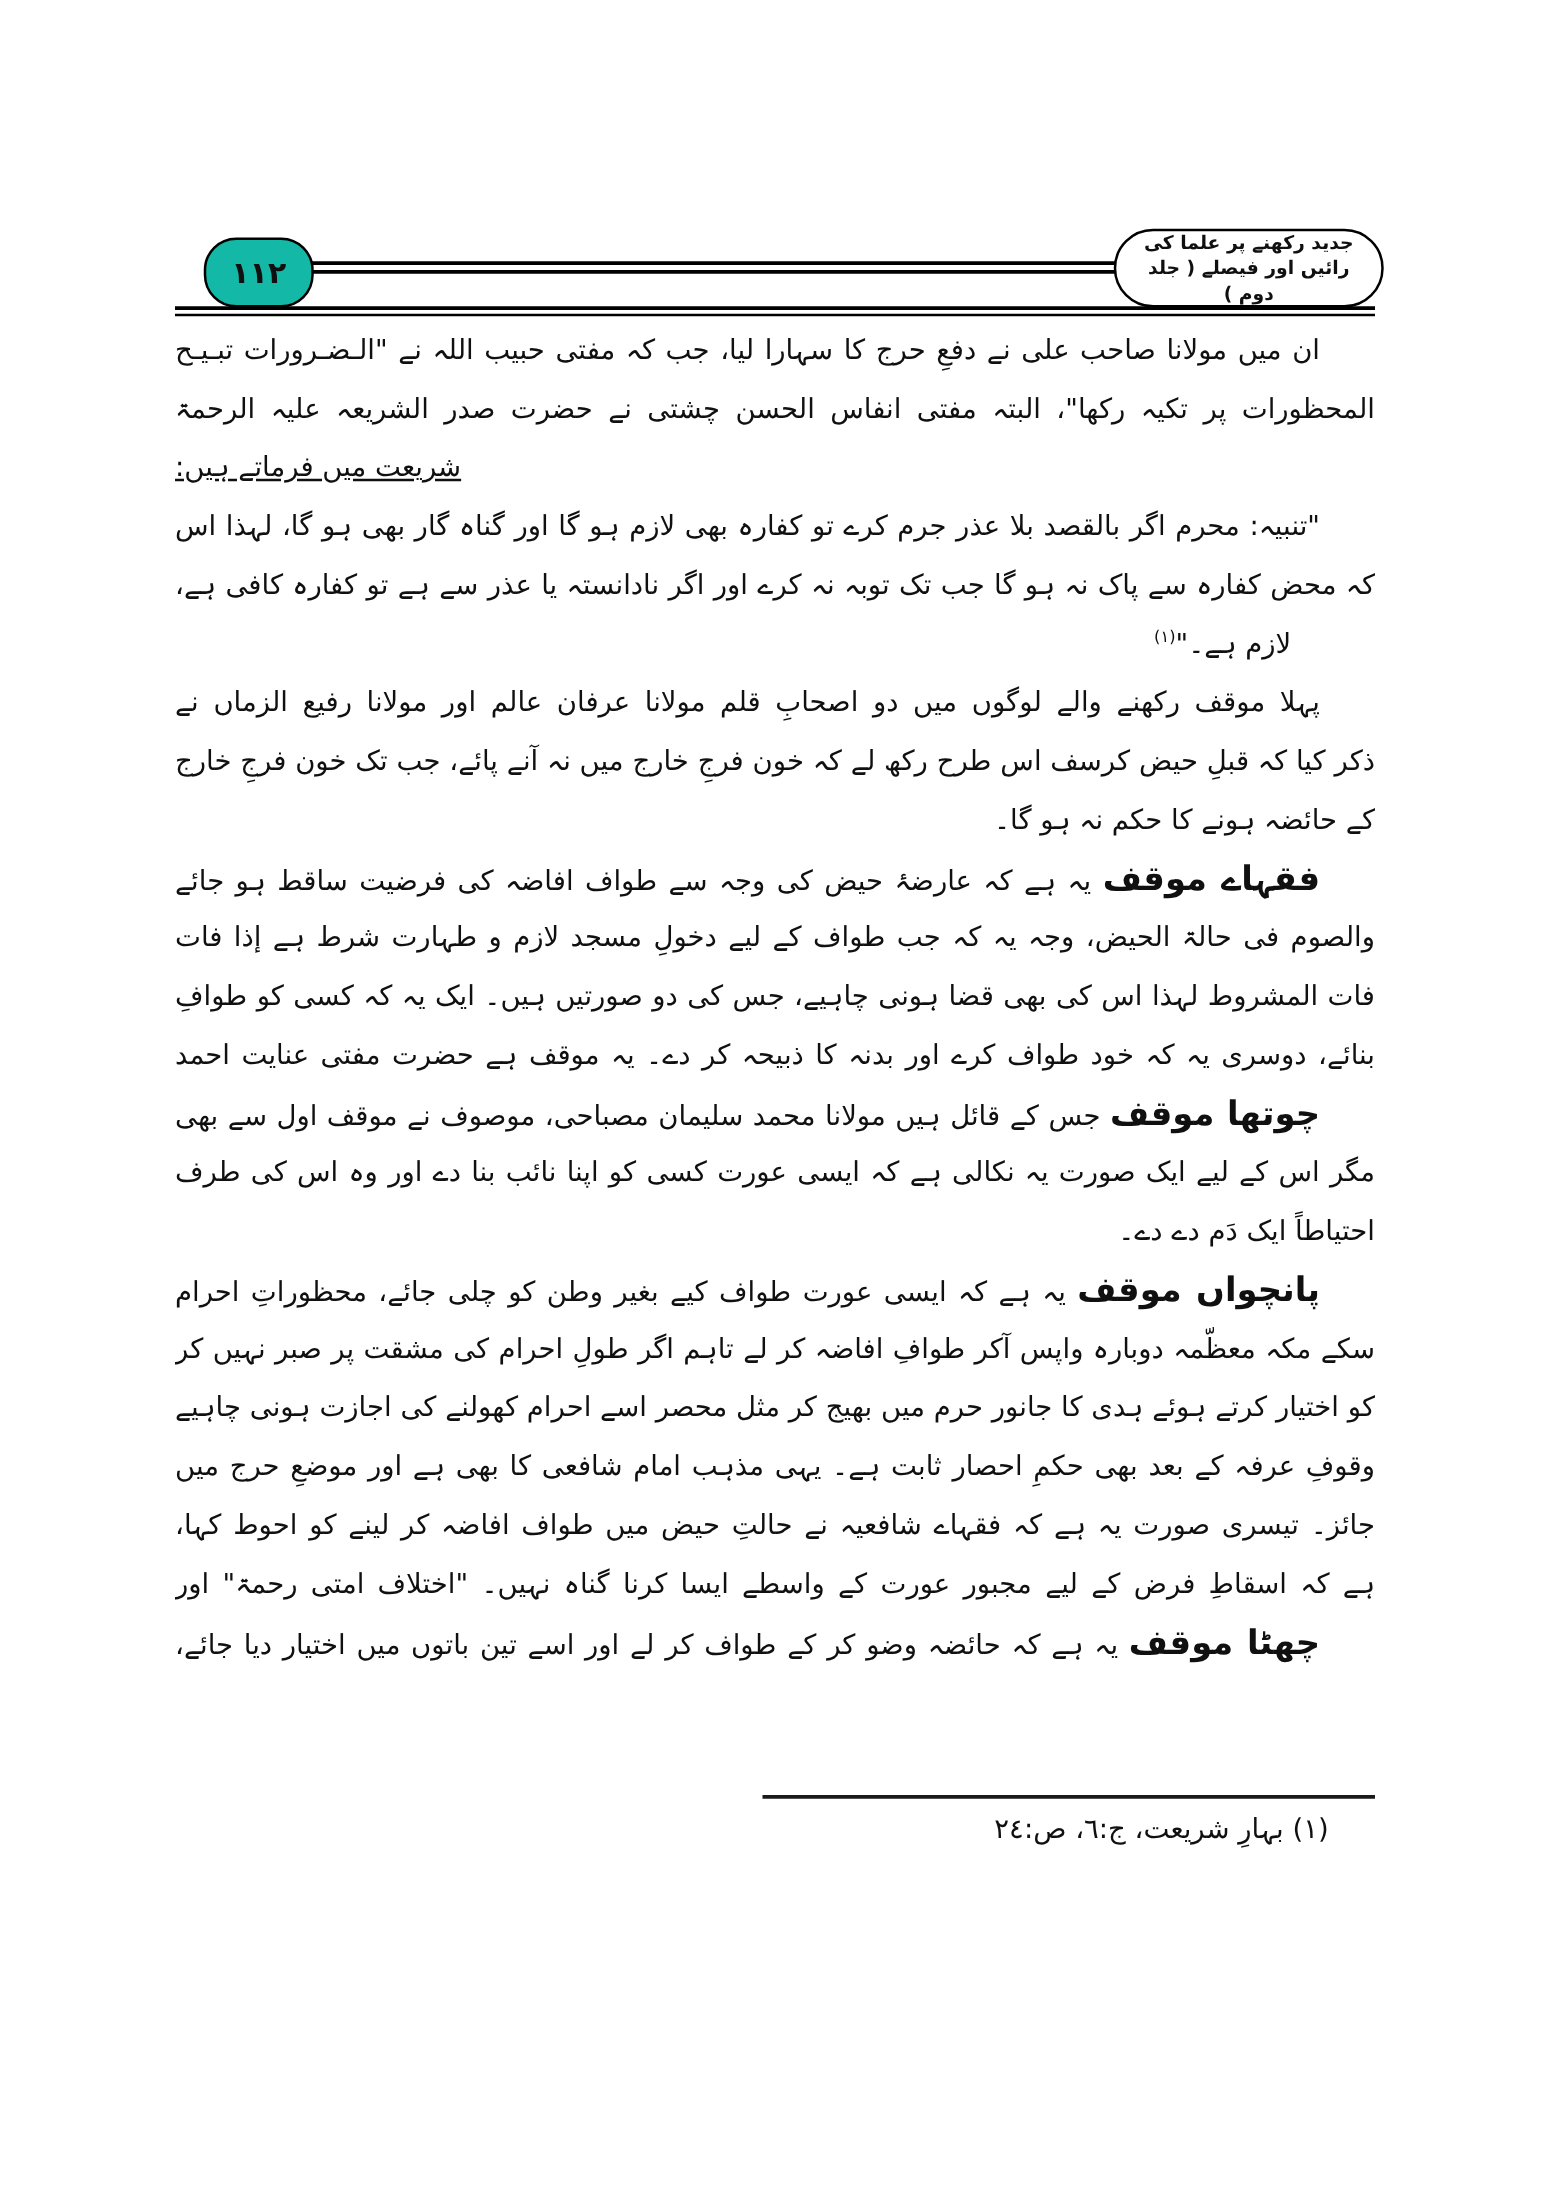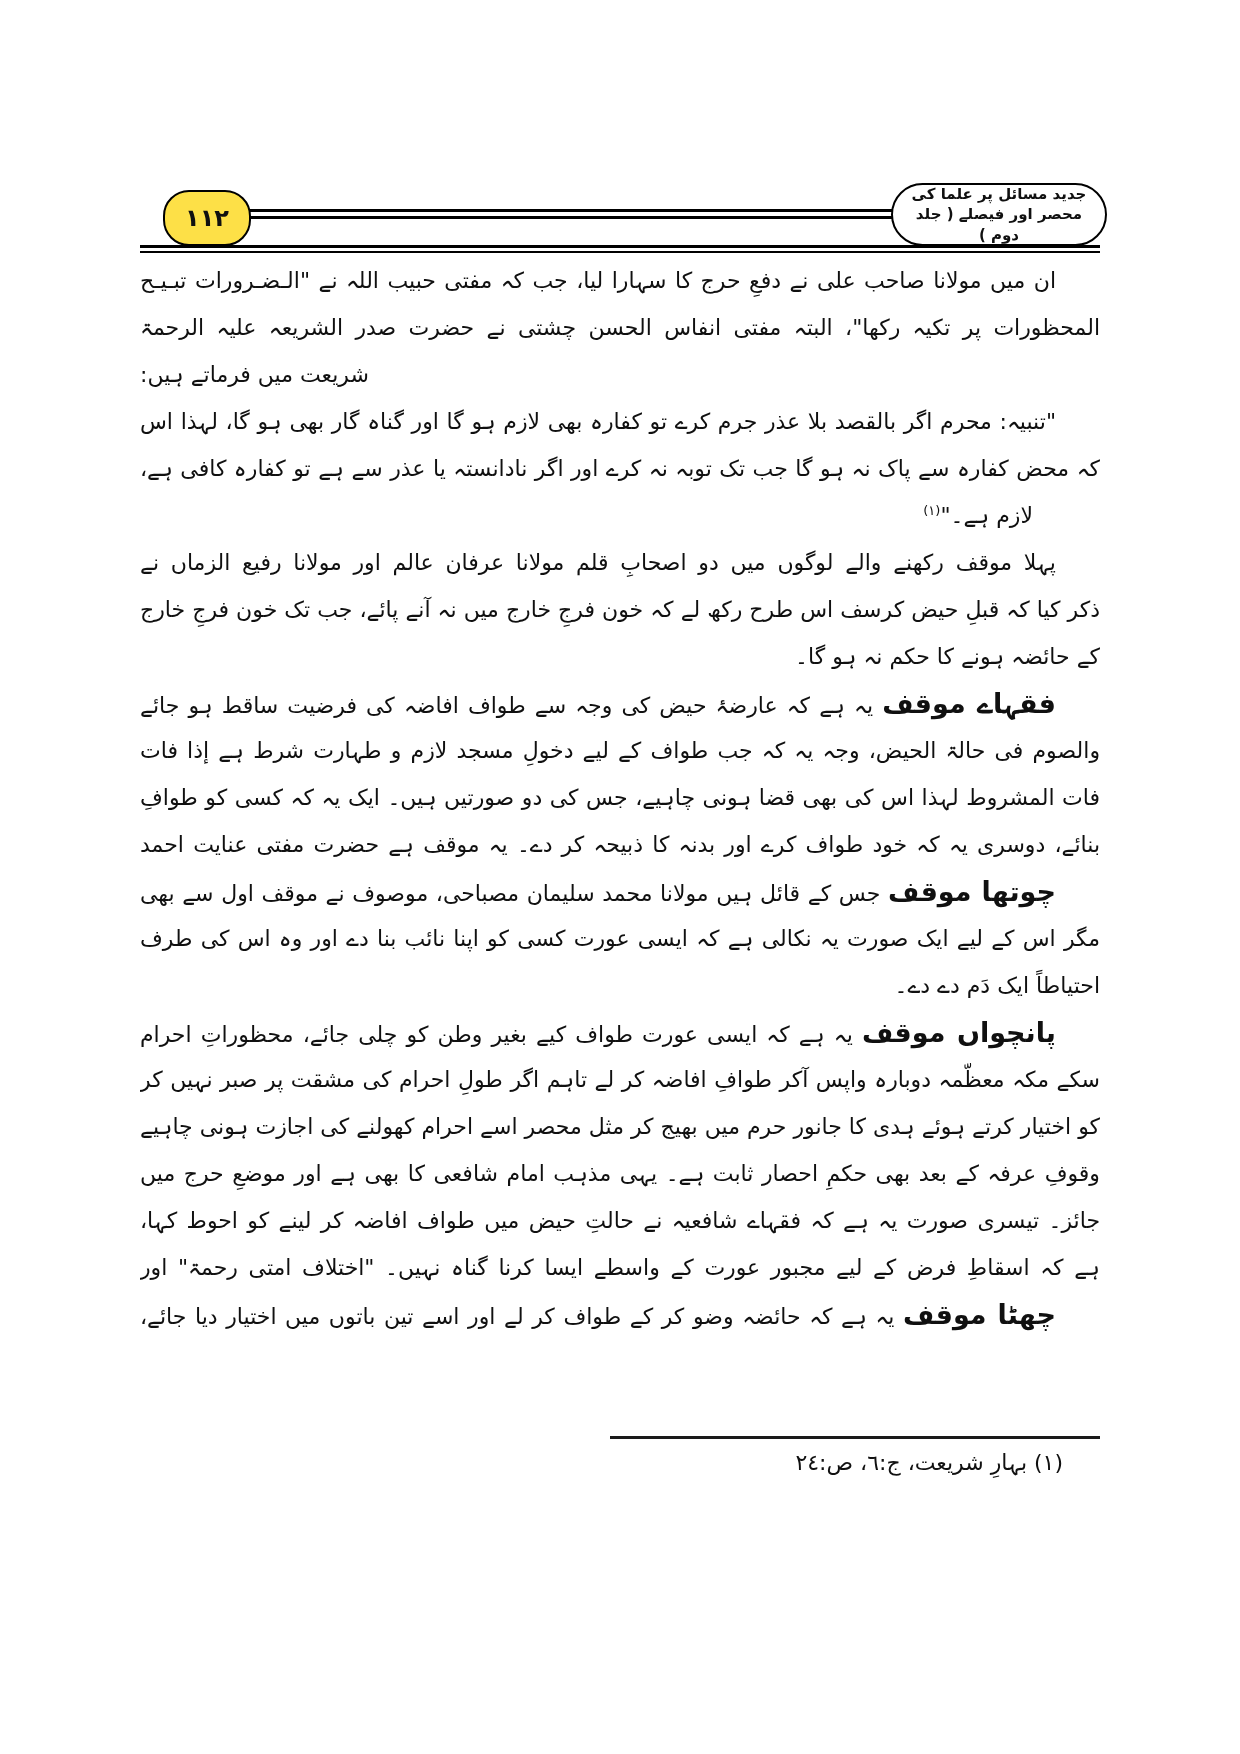--- a/index.html
+++ b/index.html
@@ -3,21 +3,21 @@
 <meta charset="utf-8">
 <style>
   html,body{margin:0;padding:0;background:#e8e8e8;}
   .page{
     position:relative;width:1240px;height:1754px;background:#ffffff;
     font-family:"DejaVu Sans",sans-serif;color:#101010;margin:0 auto;overflow:hidden;
   }
   
   .pn-box{
     position:absolute;left:163px;top:190px;width:84px;height:52px;
-    border:2.5px solid #000;border-radius:26px;background:#fde047;
+    border:2.5px solid #000;border-radius:26px;background:#14b8a6;
     display:flex;align-items:center;justify-content:center;
     font-size:24px;font-weight:bold;z-index:3;
   }
   .title-box{
     position:absolute;left:891px;top:183px;width:216px;height:63px;
     border:2.5px solid #000;border-radius:32px;background:#fff;
     display:flex;align-items:center;justify-content:center;text-align:center;
     direction:rtl;font-size:15px;font-weight:bold;line-height:1.35;
     padding:0 10px;box-sizing:border-box;z-index:3;
   }
@@ -27,21 +27,21 @@
   .hrule{position:absolute;left:140px;top:245px;width:960px;z-index:2;}
   .hrule .ra{height:3px;background:#000;}
   .hrule .rb{height:2px;background:#000;margin-top:3px;}
   
   #lines{position:absolute;left:140px;top:257px;width:960px;direction:rtl;}
   .line{
     height:47px;line-height:47px;font-size:22px;overflow:hidden;
   }
   .j{text-align:justify;text-align-last:justify;}
   .c{}
-  .l{text-align:left;text-align-last:left;}
+  .l{text-align:left;text-align-last:left;text-decoration:underline;}
   .r67{text-align:right;padding-left:0;padding-right:67px;}
   .ind{padding-right:44px;}
   .lead{font-weight:bold;font-size:27px;}
   .line sup{font-size:13px;line-height:0;}
   
   .fnsep{position:absolute;left:610px;top:1436px;width:490px;height:3px;background:#1a1a1a;}
   .fntext{position:absolute;right:177px;top:1450px;direction:rtl;font-size:22px;}
 </style>
 </head>
 <body>
@@ -51,21 +51,21 @@
   <div class="pn-box">
     <span>۱۱۲</span>
   </div>
 
   <div class="conn">
     <div class="cl"></div>
     <div class="cl"></div>
   </div>
 
   <div class="title-box">
-    <span>جدید مسائل پر علما کی محصر اور فیصلے ( جلد دوم )</span>
+    <span>جدید رکھنے پر علما کی رائیں اور فیصلے ( جلد دوم )</span>
   </div>
 
   <div class="hrule">
     <div class="ra"></div>
     <div class="rb"></div>
   </div>
 
   <main id="lines">
       <div class="line j ind"><span>ان میں مولانا صاحب علی نے دفعِ حرج کا سہارا لیا، جب کہ مفتی حبیب اللہ نے "الـضـرورات تبـیـح</span></div>
       <div class="line j"><span>المحظورات پر تکیہ رکھا"، البتہ مفتی انفاس الحسن چشتی نے حضرت صدر الشریعہ علیہ الرحمۃ والرضوان کا قول پیش کیا، وہ بہارِ</span></div>

